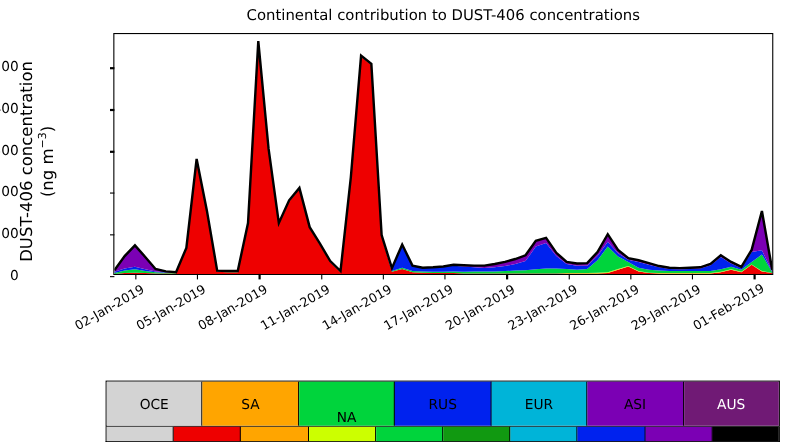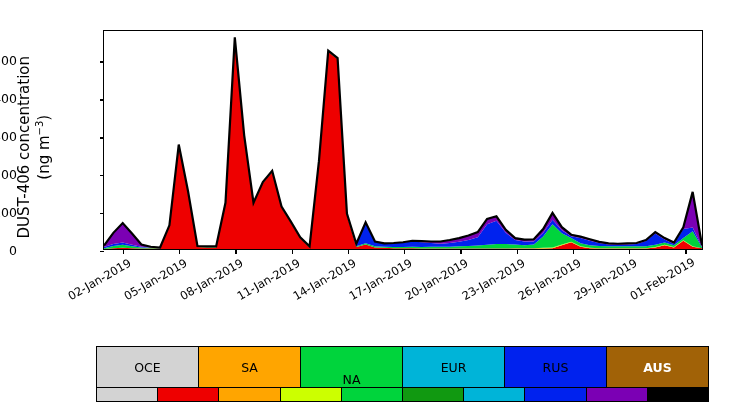--- a/index.html
+++ b/index.html
@@ -48,20 +48,21 @@
     display:flex;border:1.4px solid #000;border-top:none;box-sizing:border-box;
   }
   .r2cell{flex:1;border-right:1.4px solid #000;box-sizing:border-box;}
   .r2cell:last-child{border-right:none;}
 </style>
 </head>
 <body>
 
 <div id="figure">
 
+  <div class="title">Continental contribution to DUST-406 concentrations</div>
 
   <div class="ylabel">
     <div>DUST-406 concentration</div>
     <div>(ng m<sup style="font-size:10px;">−3</sup>)</div>
   </div>
 
   <div id="yticks">
       <div class="ytick" style="top: 250px;">0</div>
       <div class="ytick" style="top: 212.069px;">100</div>
       <div class="ytick" style="top: 174.138px;">200</div>
@@ -123,27 +124,30 @@
   <div class="legend" id="legend">
       <div class="legend-cell" style="background: rgb(211, 211, 211); color: rgb(0, 0, 0);">
         <span>OCE</span>
       </div>
       <div class="legend-cell" style="background: rgb(255, 165, 0); color: rgb(0, 0, 0); align-items: center;">
         <span>SA</span>
       </div>
       <div class="legend-cell" style="background: rgb(0, 212, 60); color: rgb(0, 0, 0); align-items: flex-end;">
         <span>NA</span>
       </div>
+      <div class="legend-cell" style="background: rgb(0, 34, 238); color: rgb(0, 0, 0);">
+        <span>RUS</span>
+      </div>
       <div class="legend-cell" style="background: rgb(0, 180, 216); color: rgb(0, 0, 0);">
         <span>EUR</span>
       </div>
-      <div class="legend-cell" style="background: rgb(0, 34, 238); color: rgb(0, 0, 0);">
-        <span>RUS</span>
+      <div class="legend-cell" style="background: rgb(123, 0, 180); color: rgb(0, 0, 0);">
+        <span>ASI</span>
       </div>
-      <div class="legend-cell" style="background: #a16207; color: rgb(255, 255, 255); font-weight: bold;">
+      <div class="legend-cell" style="background: #701a75; color: rgb(255, 255, 255);">
         <span>AUS</span>
       </div>
     </div>
   <div class="legend-row2" id="legend-row2">
       <div class="r2cell" style="background: rgb(211, 211, 211);"></div>
       <div class="r2cell" style="background: rgb(238, 0, 0);"></div>
       <div class="r2cell" style="background: rgb(255, 165, 0);"></div>
       <div class="r2cell" style="background: rgb(204, 255, 0);"></div>
       <div class="r2cell" style="background: rgb(0, 212, 60);"></div>
       <div class="r2cell" style="background: rgb(17, 153, 17);"></div>

